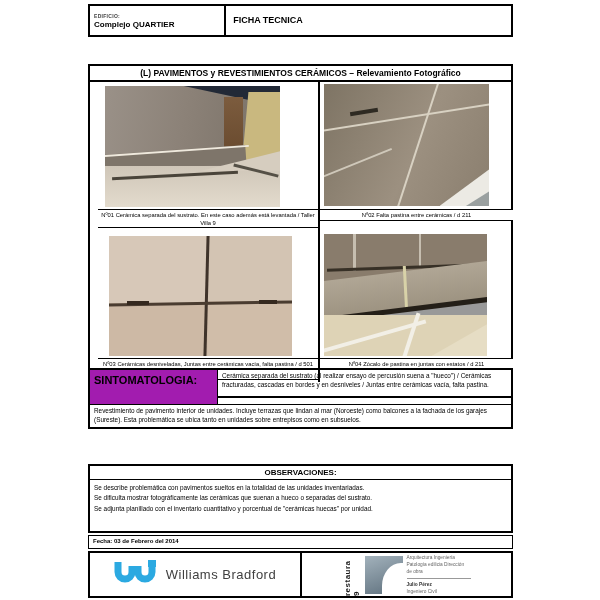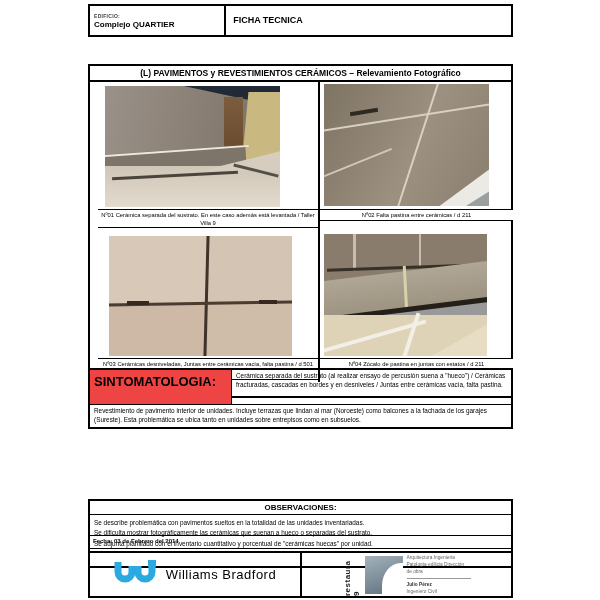--- a/index.html
+++ b/index.html
@@ -66,33 +66,33 @@
   .p4-gap  { position:absolute; left:-4%; top:60%; width:110%; height:5px; background:#241f18; transform:rotate(-7deg); }
   .p4-floor{ position:absolute; left:0; bottom:0; width:100%; height:34%; background:#ded3b6; }
   .p4-fg1  { position:absolute; left:-6%; bottom:14%; width:70%; height:4px; background:#f2efe6; transform:rotate(-16deg); }
   .p4-fg2  { position:absolute; left:52%; bottom:-4%; width:4px; height:40%; background:#f2efe6; transform:rotate(18deg); }
   .p4-ftile{ position:absolute; right:0; bottom:0; width:34%; height:26%; background:#e6ddc4; clip-path:polygon(100% 0,100% 100%,0 100%); }
 
   
   .symp { position:absolute; left:88px; top:368px; width:425px; border:2px solid #000; }
   .symp-row { display:flex; border-bottom:1.5px solid #000; }
   .symp-row:last-child { border-bottom:none; }
-  .symp-label { width:142px; background:#ef4444; border-right:1.5px solid #000; font-size:13px; font-weight:bold; padding:3px 4px; line-height:1.35; }
+  .symp-label { width:128px; background:#a21caf; border-right:1.5px solid #000; font-size:11px; font-weight:bold; padding:3px 4px; line-height:1.35; }
   .symp-text { flex:1; font-size:6.4px; line-height:1.4; padding:2px 4px; }
 
   
-  .obs { position:absolute; left:88px; top:464px; width:425px; height:69px; border:2px solid #000;margin-top:35px; }
+  .obs { position:absolute; left:88px; top:464px; width:425px; height:69px; border:2px solid #000; }
   .obs-title { border-bottom:1.5px solid #000; text-align:center; font-size:8px; font-weight:bold; padding:2px 0; }
   .obs-body { padding:3px 4px; font-size:6.4px; line-height:1.6; }
 
   
   .fecha { position:absolute; left:88px; top:535px; width:425px; height:14px; border:1.5px solid #000; font-size:6px; font-weight:bold; padding:2px 4px; }
   .foot { position:absolute; left:88px; top:551px; width:425px; height:47px; border:2px solid #000; display:flex; }
   .foot-left { width:212px; border-right:2px solid #000; display:flex; align-items:center; justify-content:center; gap:8px; }
-  .wb-text { font-size:13px; color:#000000; letter-spacing:.5px; }
+  .wb-text { font-size:13px; color:#404040; letter-spacing:.5px; }
   .foot-right { flex:1; display:flex; align-items:center; justify-content:center; gap:4px; }
   .r9-vert { writing-mode:vertical-rl; transform:rotate(180deg); font-size:8px; font-weight:bold; letter-spacing:.5px; color:#1a1a1a; }
   .r9-box { position:relative; width:38px; height:38px; background:linear-gradient(160deg,#a3b2bc,#5d6f7c); overflow:hidden; }
   .r9-curve { position:absolute; right:0; bottom:0; width:55%; height:80%; background:#fff; border-top-left-radius:90% 75%; }
   .r9-txt { width:64px; font-size:4.8px; color:#666; line-height:1.5; }
   .r9-sep { border-top:1px solid #999; margin:2px 0; }
   .r9-person { font-weight:bold; color:#333; }
 </style>
 </head>
 <body>

